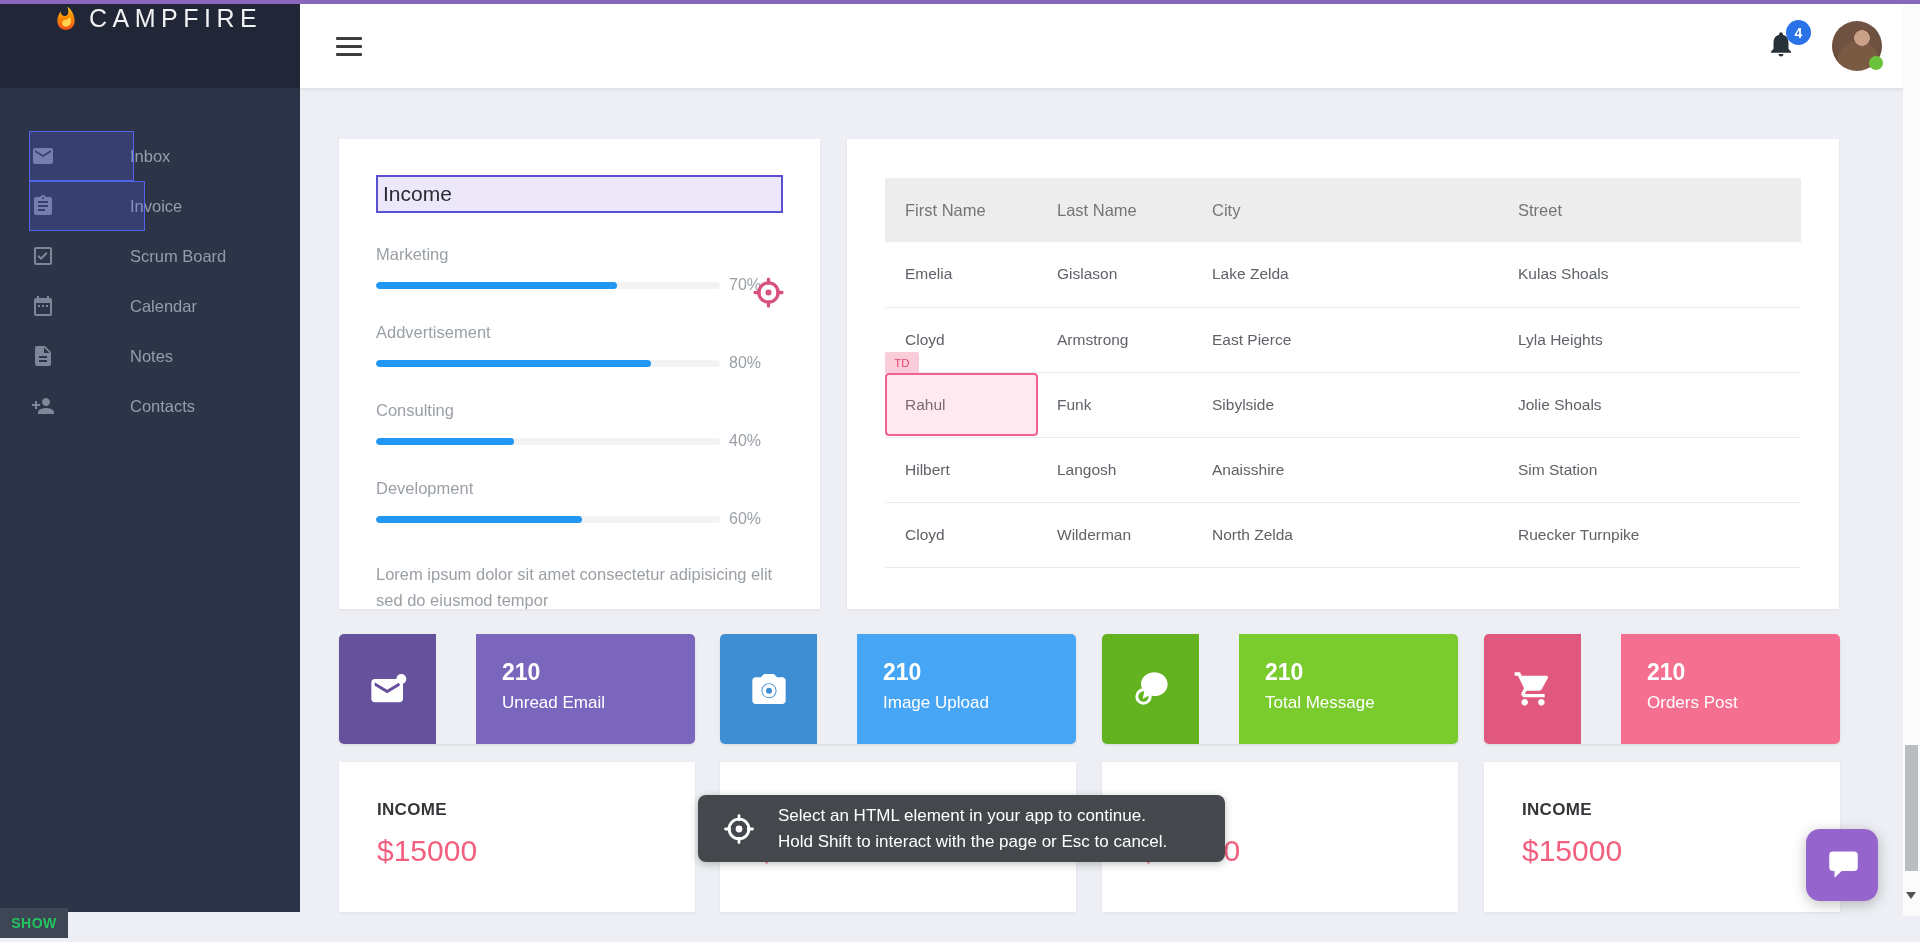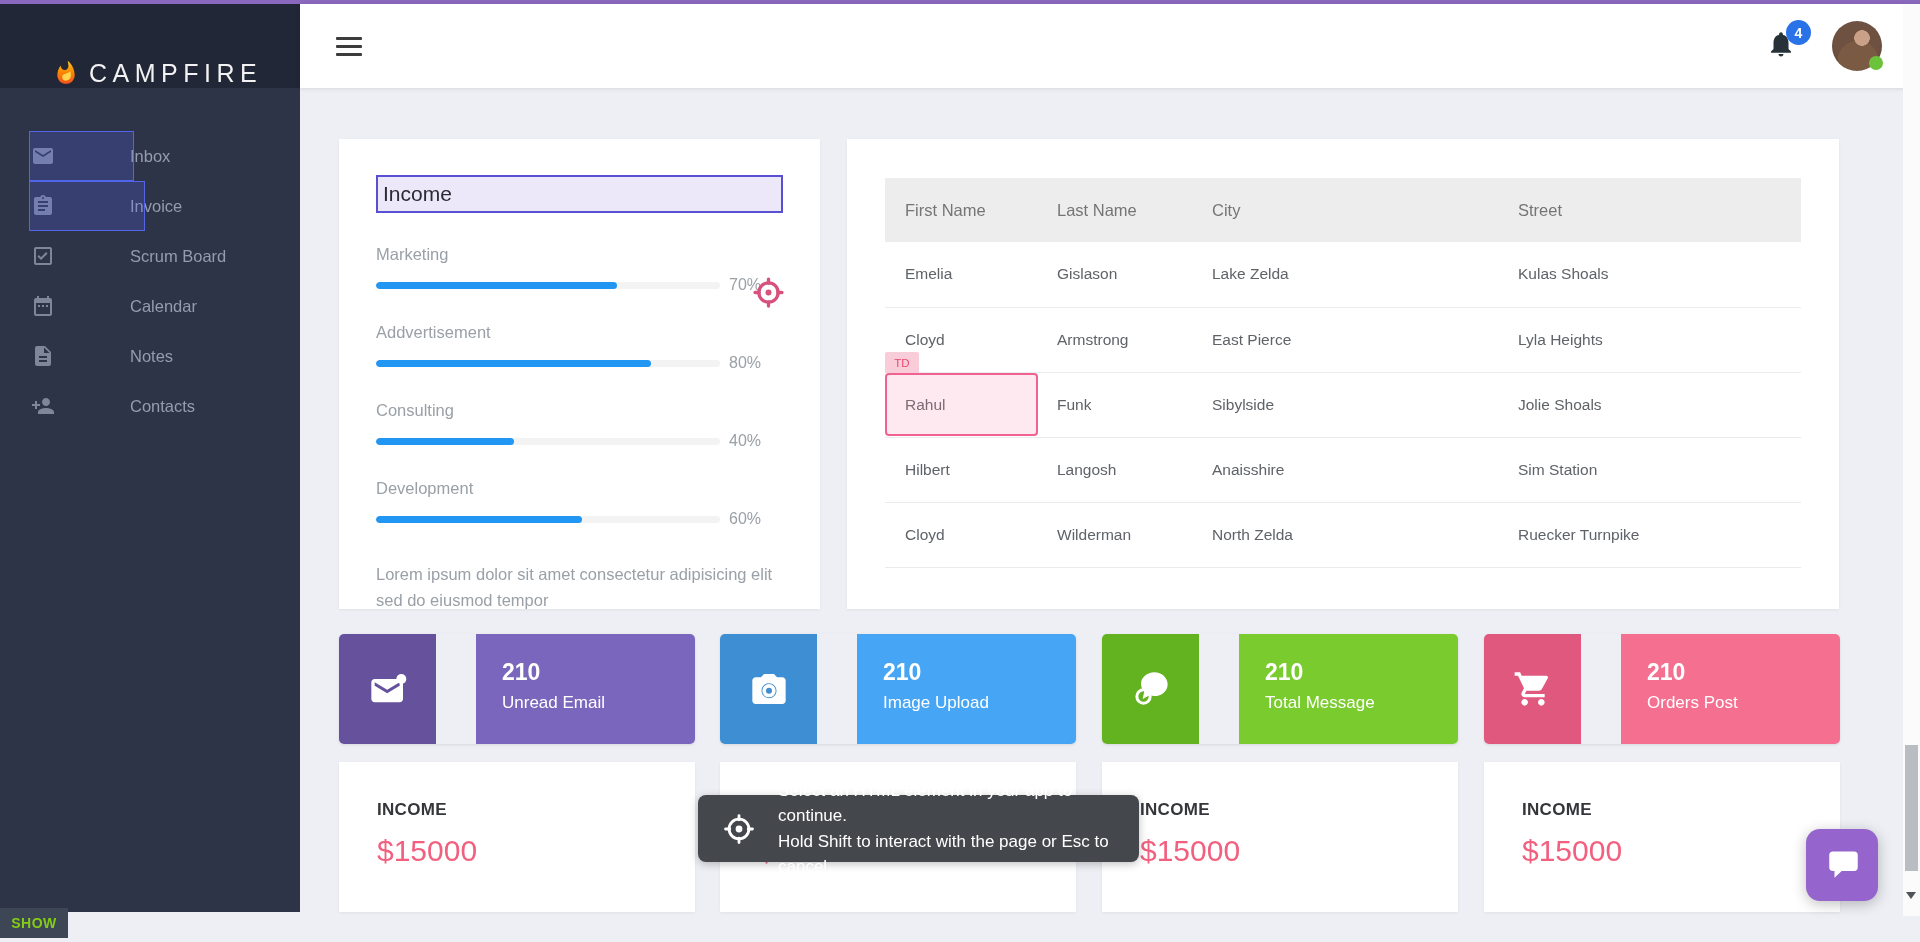--- a/index.html
+++ b/index.html
@@ -5,32 +5,32 @@
   * { margin:0; padding:0; box-sizing:border-box; }
   html,body { width:1920px; height:942px; }
   body { font-family:"Liberation Sans", sans-serif; }
   .screen { position:relative; width:1920px; height:942px; background:#edeff4; overflow:hidden; }
 
   
   .topbar { position:absolute; left:0; top:0; width:1920px; height:4px; background:#8968bd; }
 
   
   .sidebar { position:absolute; left:0; top:4px; width:300px; height:908px; background:#2d3447; }
-  .side-logo { height:84px; background:#212737; display:flex; align-items:flex-end; padding-left:53px; }
+  .side-logo { height:84px; background:#212737; display:flex; align-items:flex-start; padding-left:53px; }
   .flame { width:26px; height:30px; }
   .logo-text { color:#f2f2f2; font-size:25px; letter-spacing:5.5px; margin-left:10px; font-weight:400; }
   .nav { margin-top:43px; }
   .nav-item { height:50px; display:flex; align-items:center; padding-left:31px; cursor:pointer;gap:40px; }
   .nav-item svg { width:24px; height:24px; fill:#7e8699; flex:0 0 24px; }
   .nav-label { color:#949cad; font-size:16.5px; margin-left:35px; }
   .ins-box { position:absolute; border:1px solid #5265e8; background:rgba(88,105,255,0.22); }
   .ins-box.b1 { left:29px; top:127px; width:105px; height:50px; }
   .ins-box.b2 { left:29px; top:177px; width:116px; height:50px; }
   .show-tab { position:absolute; left:0; top:908px; width:68px; height:30px; background:#3d4654;
-              color:#84cc16; font-weight:bold; font-size:14px; letter-spacing:0.5px;
+              color:#22c55e; font-weight:bold; font-size:14px; letter-spacing:0.5px;
               display:flex; align-items:center; justify-content:center; cursor:pointer; }
 
   
   .header { position:absolute; left:300px; top:4px; width:1620px; height:84px; background:#fff;
             box-shadow:0 1px 4px rgba(0,0,0,0.10); display:flex; align-items:center; }
   .hamburger { margin-left:36px; width:26px; cursor:pointer; }
   .hamburger div { height:3px; background:#3c3c3c; margin:5px 0; border-radius:1px; }
   .header-right { margin-left:auto; display:flex; align-items:center; padding-right:38px; }
   .bell-wrap { position:relative; margin-right:36px; cursor:pointer; }
   .bell-wrap svg { width:30px; height:30px; fill:#263238; }
@@ -89,21 +89,21 @@
   .c-pink-d   { background:#e0587e; } .c-pink   { background:#f46f90; }
 
   
   .tile { position:absolute; top:762px; width:356px; height:150px; background:#fff;
           box-shadow:0 1px 3px rgba(0,0,0,0.06); padding:38px; }
   .tile.p1 { left:339px; } .tile.p2 { left:720px; } .tile.p3 { left:1102px; } .tile.p4 { left:1484px; }
   .tile-title { font-size:17px; font-weight:bold; color:#35363a; letter-spacing:0.3px; }
   .tile-amount { font-size:30px; color:#f2607f; margin-top:14px; }
 
   
-  .picker-tooltip { position:absolute; left:698px; top:795px; width:441px; height:67px; background:#44474c;
+  .picker-tooltip { position:absolute; left:698px; top:795px; width:527px; height:67px; background:#44474c;
                     border-radius:8px; display:flex; align-items:center; padding-left:24px; z-index:40;
                     box-shadow:0 2px 8px rgba(0,0,0,0.25); }
   .picker-tooltip .t-icon { width:34px; height:34px; color:#fff; flex:0 0 34px; }
   .tooltip-text { margin-left:22px; color:#fff; font-size:17px; line-height:1.5; }
 
   
   .chat-fab { position:absolute; left:1806px; top:829px; width:72px; height:72px; border-radius:14px;
               background:#9565cd; display:flex; align-items:center; justify-content:center;
               box-shadow:0 3px 14px rgba(0,0,0,0.25); cursor:pointer; z-index:45; }
   .chat-fab svg { width:36px; height:36px; fill:#fff; }

